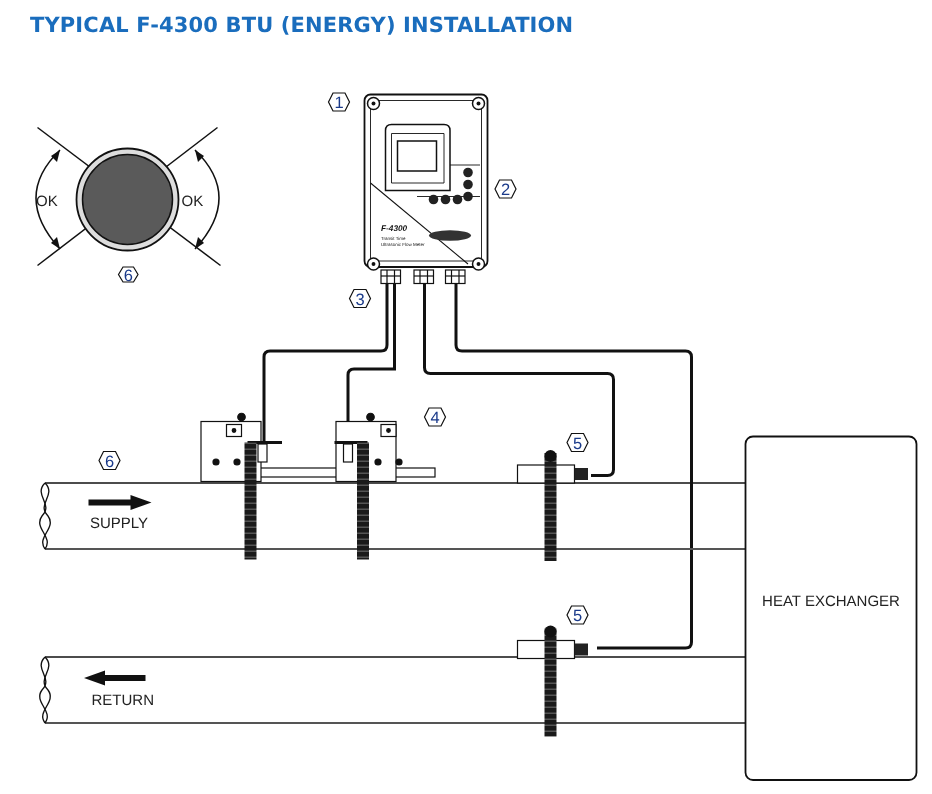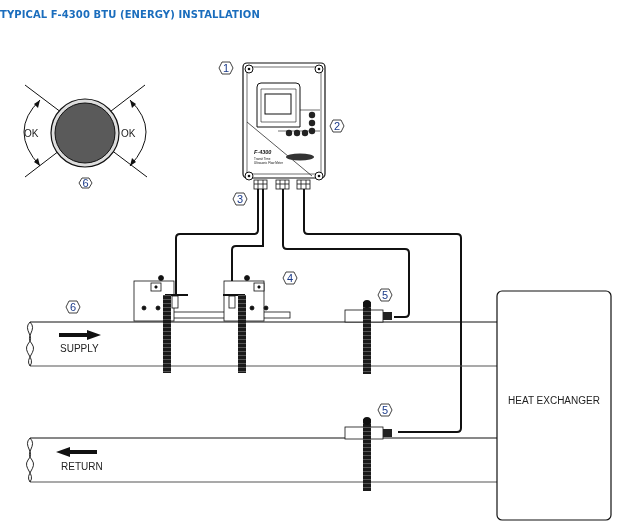--- a/index.html
+++ b/index.html
@@ -1,18 +1,18 @@
 <!DOCTYPE html>
 <html><head>
 <meta charset="utf-8">
 <style>
   html, body { margin: 0; padding: 0; background: #ffffff; }
   body { width: 621px; height: 529px; position: relative; overflow: hidden;
          font-family: "Liberation Sans", sans-serif; }
-  #title { position: absolute; left: 0; top: 9px; font-size: 10px; font-weight: bold;
+  #title { position: absolute; left: 20px; top: 9px; font-size: 14px; font-weight: bold;
            color: #1a6dbd; letter-spacing: 0.1px; font-family: "DejaVu Sans", sans-serif; }
   svg { position: absolute; left: 0; top: 0; }
   .lbl { font-family: "Liberation Sans", sans-serif; font-size: 10px; fill: #222; }
   .num { font-family: "Liberation Sans", sans-serif; font-size: 11px; fill: #1a3a8a; text-anchor: middle; }
 </style>
 </head>
 <body>
 
 <div id="title">TYPICAL F-4300 BTU (ENERGY) INSTALLATION</div>
 

